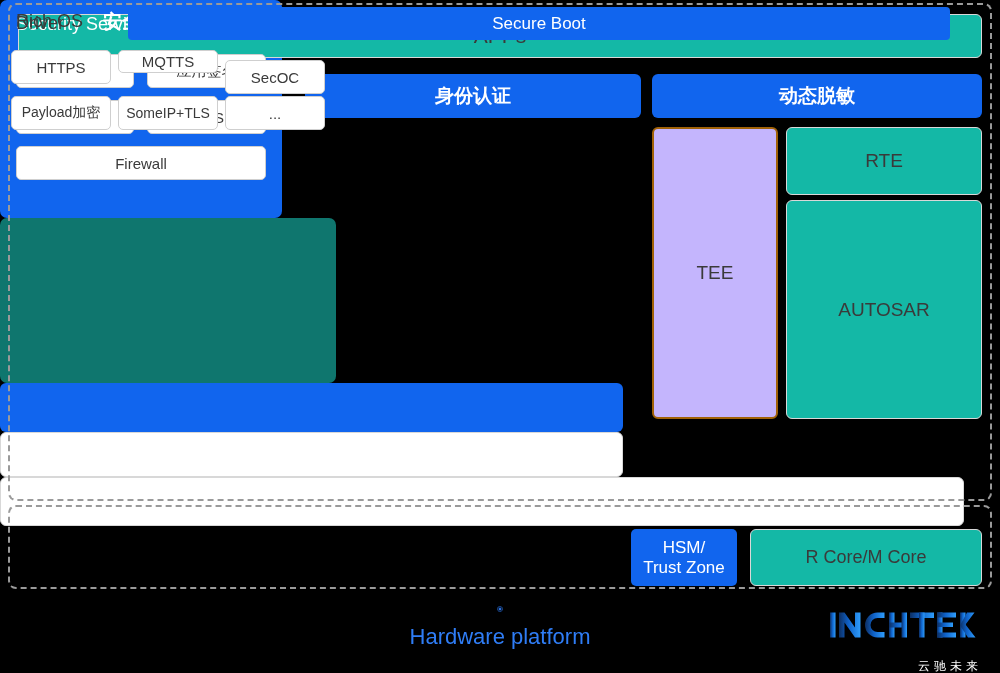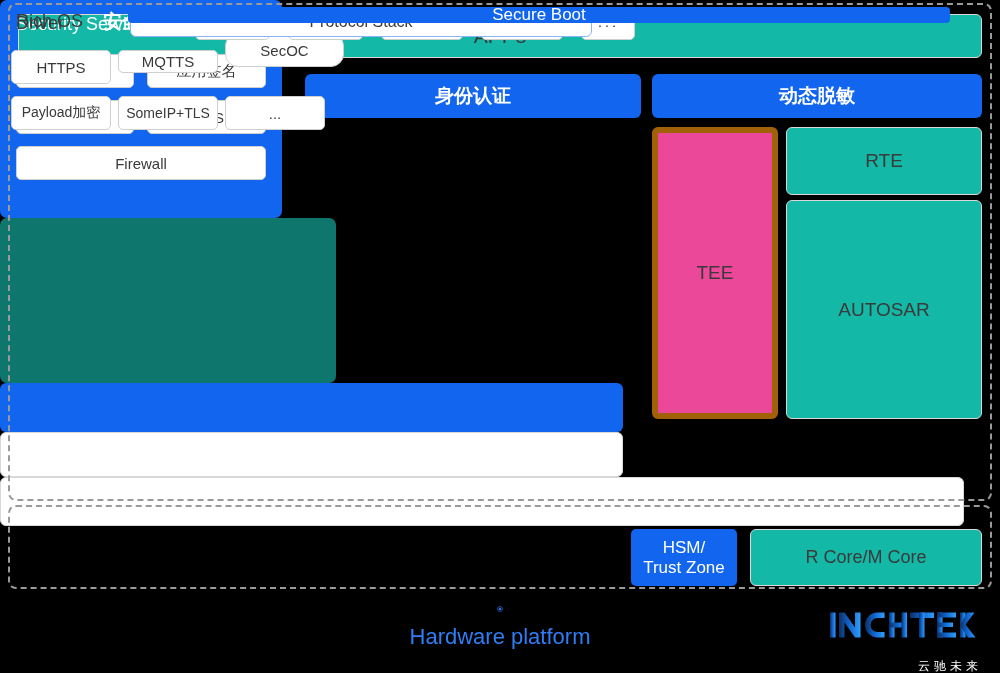--- a/index.html
+++ b/index.html
@@ -49,23 +49,23 @@
   .white {
     background: #14b8a6;
     color: #3a3a3a;
     border: 1px solid #d8d8d8;
   }
   .blue {
     background: #1165ee;
     color: #ffffff;
   }
   .gray {
-    background: #ec4899;
+    background: #c4b5fd;
     color: #3a3a3a;
-    border: 6px solid #a16207;
+    border: 2px solid #a16207;
   }
   .chip {
     background: #ffffff;
     color: #3a3a3a;
     border: 1px solid #cfcfcf;
     border-radius: 5px;
     font-size: 15px;
     display: flex;
     align-items: center;
     justify-content: center;
@@ -92,21 +92,21 @@
   
   #ident       { left: 305px; top: 74px; width: 336px; height: 44px; font-size: 19px; font-weight: bold;
                  border-radius: 6px; }
   #sec-comm    { left: 305px; top: 127px; width: 336px; height: 165px; border-radius: 7px;
                  background: #0f766e; display: block; }
   #sec-comm-title { position: absolute; left: 0; top: 0; width: 336px; height: 44px;
                     display: flex; align-items: center; justify-content: center;
                     color: #fff; font-size: 19px; font-weight: bold; }
   #sc-1 { left: 11px;  top: 50px;  width: 100px; height: 34px; }
   #sc-2 { left: 118px; top: 50px;  width: 100px; height: 23px; }
-  #sc-3 { left: 225px; top: 33px;  width: 119px; height: 34px; border-radius: 13px; }
+  #sc-3 { left: 225px; top: 60px;  width: 100px; height: 34px; }
   #sc-4 { left: 11px;  top: 96px;  width: 100px; height: 34px; font-size: 14px; }
   #sc-5 { left: 118px; top: 96px;  width: 100px; height: 34px; font-size: 14px; }
   #sc-6 { left: 225px; top: 96px;  width: 100px; height: 34px; }
 
   
   #dyn-mask { left: 652px; top: 74px;  width: 330px; height: 44px; font-size: 19px; font-weight: bold;
               border-radius: 6px; }
   #tee      { left: 652px; top: 127px; width: 126px; height: 292px; font-size: 19px; }
   #rte      { left: 786px; top: 127px; width: 196px; height: 68px;  font-size: 19px; }
   #autosar  { left: 786px; top: 200px; width: 196px; height: 219px; font-size: 19px; }
@@ -128,21 +128,21 @@
   #richos-label { position: absolute; left: 16px; top: 0; height: 43px;
                   display: flex; align-items: center; font-size: 18px; color: #3a3a3a; }
   #protostack { left: 130px; top: 7px; width: 462px; height: 30px;
                 background: #ffffff; border: 1px solid #8ab4f5; color: #3a3a3a; font-size: 16px; }
 
   
   #driver { left: 18px; top: 435px; width: 964px; height: 49px; border-radius: 6px;
             background: #ffffff; border: 1px solid #d8d8d8; display: block; box-sizing: border-box; }
   #driver-label { position: absolute; left: 16px; top: 0; height: 47px;
                   display: flex; align-items: center; font-size: 18px; color: #3a3a3a; }
-  #secureboot { left: 128px; top: 7px; width: 822px; height: 16px; font-size: 17px; border-radius: 4px; }
+  #secureboot { left: 128px; top: 7px; width: 822px; height: 33px; font-size: 17px; border-radius: 4px; }
 
   
   #acore   { left: 20px;  top: 529px; width: 605px; height: 57px; font-size: 18px; }
   #hsm     { left: 631px; top: 529px; width: 106px; height: 57px; font-size: 17px;
              font-weight: normal; border-radius: 5px; }
   #rmcore  { left: 750px; top: 529px; width: 232px; height: 57px; font-size: 18px; }
 
   
   #footer {
     position: absolute;

